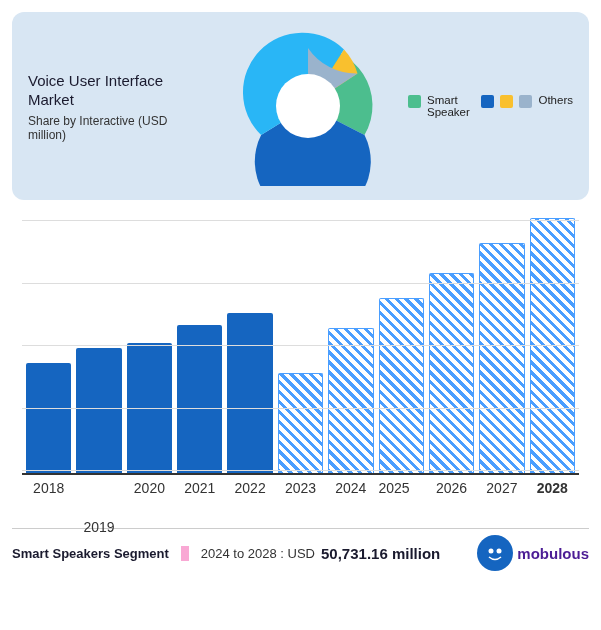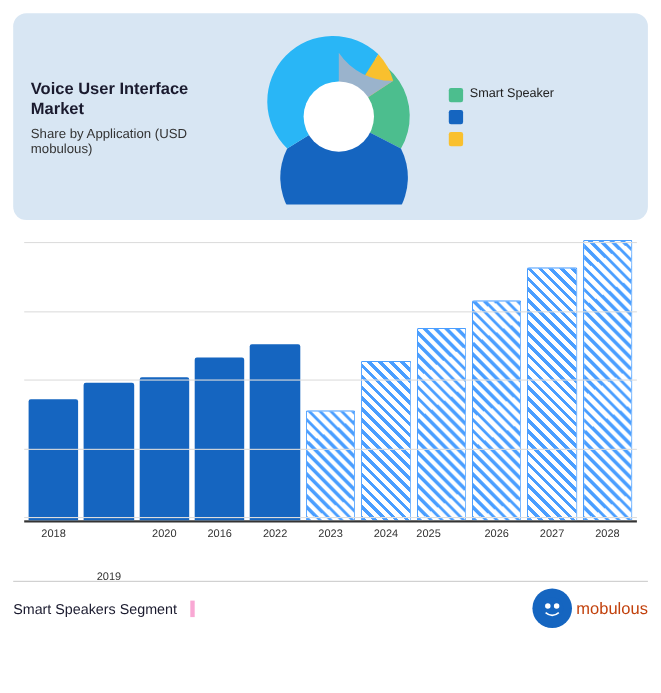--- a/index.html
+++ b/index.html
@@ -20,42 +20,42 @@
       align-items: center;
       gap: 10px;
     }
 
     .chart-title-area {
       flex: 0 0 180px;
     }
 
     .chart-title {
       font-size: 15px;
-      font-weight: bold;
+      font-weight: normal;
       color: #1a1a2e;
       line-height: 1.3;
       margin-bottom: 4px;
     }
 
     .chart-subtitle {
       font-size: 12px;
       color: #333;
     }
 
     .donut-wrapper {
       flex: 0 0 180px;
       display: flex;
       align-items: center;
       justify-content: center;
     }
 
     .legend-area {
       flex: 1;
       display: flex;
-      flex-direction: column;
+      flex-direction: row;
       gap: 6px;
       font-size: 11.5px;
       color: #222;
     }
 
     .legend-item {
       display: flex;
       align-items: flex-start;
       gap: 6px;
     }
@@ -123,42 +123,42 @@
         #4a9eff 3px,
         #fff 3px,
         #fff 7px
       );
       border: 1.5px solid #4a9eff;
       border-bottom: none;
       border-radius: 2px 2px 0 0;
     }
 
     .bar-label {
-      font-size: 10px;
+      font-size: 14px;
       color: #333;
       margin-top: 5px;
       text-align: center;
     }
 
     
     .bottom-info {
       display: flex;
       align-items: center;
       margin: 8px 12px 0 12px;
       padding: 6px 0;
       border-top: 1px solid #ccc;
       gap: 0;
     }
 
     .bottom-left {
       font-size: 13px;
-      font-weight: normal;
+      font-weight: bold;
       color: #1a1a2e;
       padding-right: 12px;
-      border-right: 4px solid #f9a8d4;
+      border-right: 8px solid #f9a8d4;
     }
 
     .bottom-right {
       padding-left: 12px;
       font-size: 13px;
       color: #333;
       display: flex;
       align-items: center;
       gap: 6px;
     }
@@ -184,31 +184,31 @@
       display: flex;
       align-items: center;
       justify-content: center;
       color: white;
       font-size: 18px;
       font-weight: bold;
     }
 
     .logo-text {
       font-size: 15px;
-      font-weight: normal;
-      color: #c2410c;
+      font-weight: bold;
+      color: #4c1d95;
     }
   </style>
 </head>
 <body>
 
 <div class="top-section">
   <div class="chart-title-area">
     <div class="chart-title">Voice User Interface Market</div>
-    <div class="chart-subtitle">Share by Application (USD mobulous)</div>
+    <div class="chart-subtitle">Share by Interactive (USD million)</div>
   </div>
 
   <div class="donut-wrapper">
     <svg width="160" height="160" viewBox="0 0 160 160">
 
       <path d="M80,80 L80,22 A58,58 0 0,1 136.5,109 Z" fill="#4cbe8e"></path>
 
       <path d="M80,80 L136.5,109 A58,58 0 1,1 33.1,109 Z" fill="#1565c0"></path>
 
       <path d="M80,80 L33.1,109 A58,58 0 0,1 116,23.4 Z" fill="#29b6f6"></path>
@@ -225,20 +225,24 @@
   <div class="legend-item">
       <div class="legend-color" style="background:#4cbe8e;"></div>
       <span>Smart Speaker</span>
     </div>
       <div class="legend-item">
       <div class="legend-color" style="background:#1565c0;"></div>
     </div>
       <div class="legend-item">
       <div class="legend-color" style="background:#f9c02e;"></div>
     </div>
+      <div class="legend-item">
+      <div class="legend-color" style="background:#9ab3cc;"></div>
+      <span>Others</span>
+    </div>
     </div>
 </div>
 
 <div class="bar-section">
   <div class="bars-container" id="bars-container">
     <div class="grid-lines">
       <div class="grid-line"></div>
       <div class="grid-line"></div>
       <div class="grid-line"></div>
       <div class="grid-line"></div>
@@ -275,33 +279,37 @@
         <div class="bar-hatched" style="height:230px;"></div>
       </div>
       <div class="bar-group" style="flex: 1 1 0%;">
         <div class="bar-hatched" style="height:255px;"></div>
       </div>
     </div>
   <div id="year-labels" style="display:flex; gap:5px; padding:0 4px;">
   <div class="bar-label" style="flex: 1 1 0%; text-align: center;">2018</div>
       <div class="bar-label" style="flex: 1 1 0%; text-align: center; margin-top: 44px;">2019</div>
       <div class="bar-label" style="flex: 1 1 0%; text-align: center;">2020</div>
-      <div class="bar-label" style="flex: 1 1 0%; text-align: center;">2016</div>
+      <div class="bar-label" style="flex: 1 1 0%; text-align: center;">2021</div>
       <div class="bar-label" style="flex: 1 1 0%; text-align: center;">2022</div>
       <div class="bar-label" style="flex: 1 1 0%; ">2023</div>
       <div class="bar-label" style="flex: 1 1 0%; text-align: center;">2024</div>
       <div class="bar-label" style="flex: 1 1 0%; text-align: left;">2025</div>
       <div class="bar-label" style="flex: 1 1 0%; text-align: center;">2026</div>
       <div class="bar-label" style="flex: 1 1 0%; text-align: center;">2027</div>
-      <div class="bar-label" style="flex: 1 1 0%; text-align: center;">2028</div>
+      <div class="bar-label" style="flex: 1 1 0%; text-align: center; font-weight: bold;">2028</div>
     </div>
 </div>
 
 <div class="bottom-info">
   <div class="bottom-left">Smart Speakers Segment</div>
+  <div class="bottom-right">
+    <span>2024 to 2028 : USD</span>
+    <span class="bottom-value">50,731.16 million</span>
+  </div>
   <div class="mobulous-logo">
     <div class="logo-circle">
       <svg width="24" height="24" viewBox="0 0 24 24">
         <circle cx="12" cy="12" r="10" fill="#1565c0"></circle>
         <circle cx="8" cy="10" r="2.5" fill="white"></circle>
         <circle cx="16" cy="10" r="2.5" fill="white"></circle>
         <path d="M6,16 Q12,21 18,16" fill="none" stroke="white" stroke-width="1.5"></path>
       </svg>
     </div>
     <span class="logo-text">mobulous</span>

